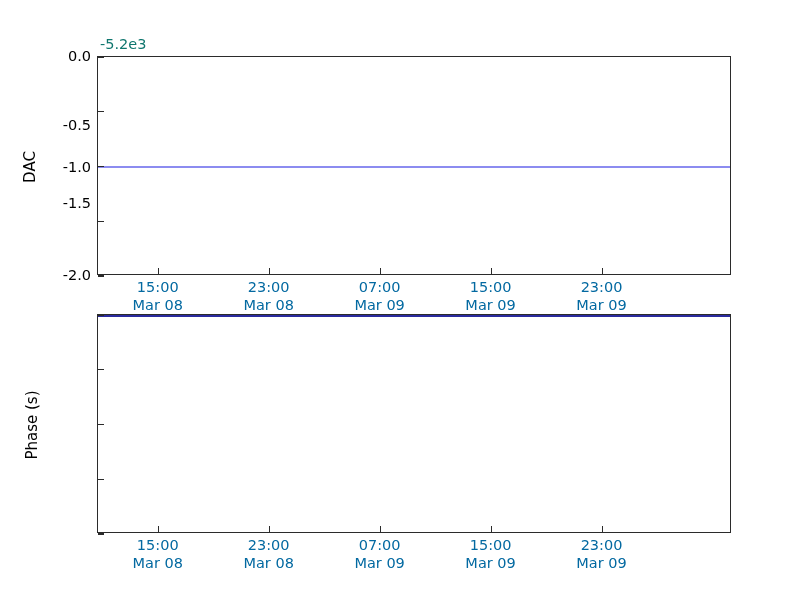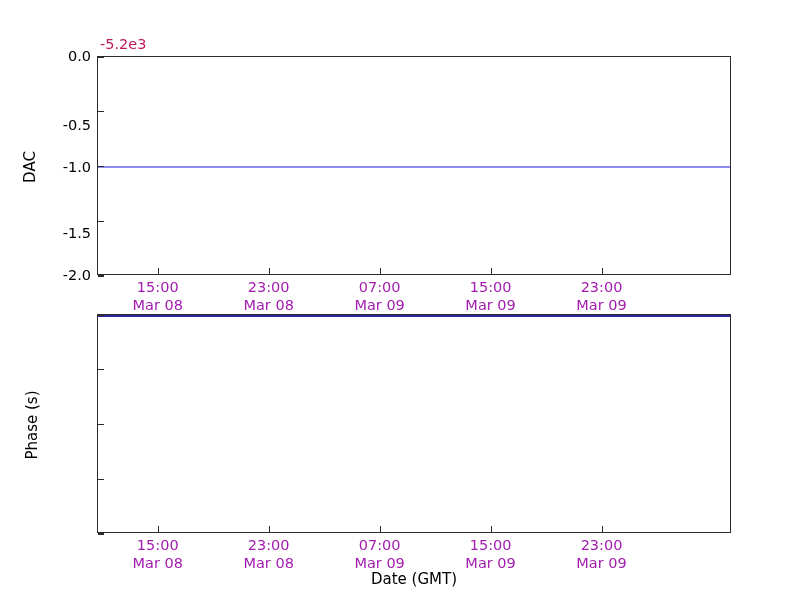--- a/index.html
+++ b/index.html
@@ -98,21 +98,21 @@
     width: 6px;
     background: #2b2b2b;
     left: 0px;
     margin-top: -0.7px;
   }
 
   
   .xticklabel {
     position: absolute;
     font-size: 14.5px;
-    color: #a21caf;
+    color: #0369a1;
     text-align: center;
     white-space: nowrap;
     transform: translateX(-50%);
     line-height: 1.25;
   }
   .xticklabel .tl-time { display: block; }
   .xticklabel .tl-date { display: block; }
 
   .yticklabel {
     position: absolute;
@@ -160,21 +160,21 @@
     text-align: center;
     font-size: 15px;
     color: #000000;
     white-space: nowrap;
   }
 
   
   .offset-text {
     position: absolute;
     font-size: 14.5px;
-    color: #be185d;
+    color: #0f766e;
     white-space: nowrap;
   }
   #offset-dac {
     left: 100px;
     top: 36px;
   }
 </style>
 </head>
 <body>
 
@@ -200,21 +200,21 @@
         <div class="ytick" style="top: 109.5px;"></div>
         <div class="ytick" style="top: 164.25px;"></div>
         <div class="ytick" style="top: 219px;"></div>
       </div>
   </div>
 
   <div class="ylabel-col" id="yticks-dac-col">
       <div class="yticklabel" style="top: 0px;">0.0</div>
       <div class="yticklabel" style="top: 69px;">-0.5</div>
       <div class="yticklabel" style="top: 111px;">-1.0</div>
-      <div class="yticklabel" style="top: 177px;">-1.5</div>
+      <div class="yticklabel" style="top: 147px;">-1.5</div>
       <div class="yticklabel" style="top: 219px;">-2.0</div>
     </div>
   <div id="xticklabels-dac">
       <div class="xticklabel" style="left: 157.737px; top: 278px;">
         <span class="tl-time">15:00</span>
         <span class="tl-date">Mar 08</span>
       </div>
       <div class="xticklabel" style="left: 268.687px; top: 278px;">
         <span class="tl-time">23:00</span>
         <span class="tl-date">Mar 08</span>
@@ -271,15 +271,14 @@
         <span class="tl-time">15:00</span>
         <span class="tl-date">Mar 09</span>
       </div>
       <div class="xticklabel" style="left: 601.537px; top: 536px;">
         <span class="tl-time">23:00</span>
         <span class="tl-date">Mar 09</span>
       </div>
     </div>
   <div class="ylabel" id="ylabel-phase">Phase (s)</div>
 
-  <div id="xlabel">Date (GMT)</div>
 
 </div>
 
 </body></html>

